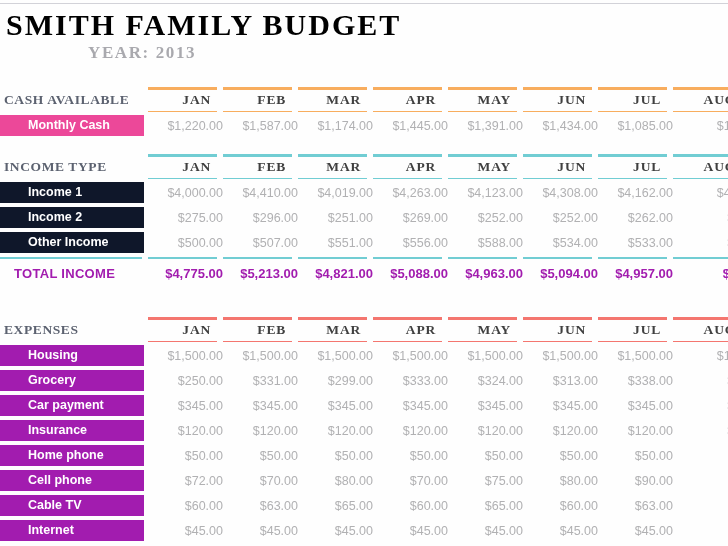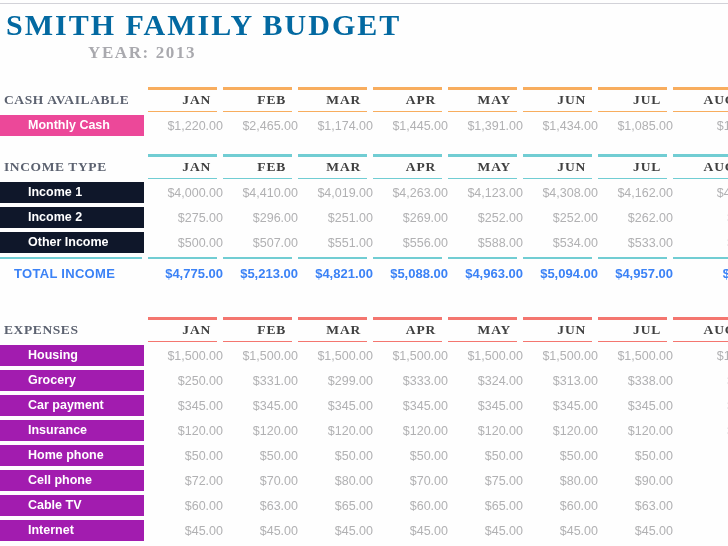--- a/index.html
+++ b/index.html
@@ -33,21 +33,21 @@
   .title-block {
     position: absolute;
     top: 8px; left: 0;
     width: 400px;
   }
   .doc-title {
     font-family: "Liberation Serif", serif;
     font-weight: bold;
     font-size: 30px;
     letter-spacing: 2.0px;
-    color: #0369a1;
+    color: #000000;
     line-height: 34px;
     padding-left: 6px;
     white-space: nowrap;
   }
   .doc-year {
     font-family: "Liberation Serif", serif;
     font-weight: bold;
     font-size: 17px;
     letter-spacing: 1.6px;
     color: #a9a9ae;
@@ -154,21 +154,21 @@
     font-size: 13px;
     font-weight: bold;
     white-space: nowrap;
   }
 
   
   .c-orange-bg { background: #ec4899; }
   .c-orange-rule { background: #f8ad5e; }
   .c-teal-bg { background: #0f172a; }
   .c-teal-rule { background: #71cdd3; }
-  .c-teal-txt { color: #3b82f6; }
+  .c-teal-txt { color: #a21caf; }
   .c-coral-bg { background: #a21caf; }
   .c-coral-rule { background: #f4766f; }
 </style>
 </head>
 <body>
 
 <div class="sheet">
 
   <div class="top-rule"></div>
 
@@ -272,21 +272,21 @@
             </td>
             <td class="seg">
               <i class="c-orange-rule"></i>
             </td>
           </tr>
           <tr class="data">
             <td class="rowlabel">
               <span class="pill c-orange-bg">Monthly Cash</span>
             </td>
             <td class="num">$1,220.00</td>
-            <td class="num">$2,465.00</td>
+            <td class="num">$1,587.00</td>
             <td class="num">$1,174.00</td>
             <td class="num">$1,445.00</td>
             <td class="num">$1,391.00</td>
             <td class="num">$1,434.00</td>
             <td class="num">$1,085.00</td>
             <td class="num">$1,18</td>
           </tr>
         </tbody>
       </table>
     </div>

